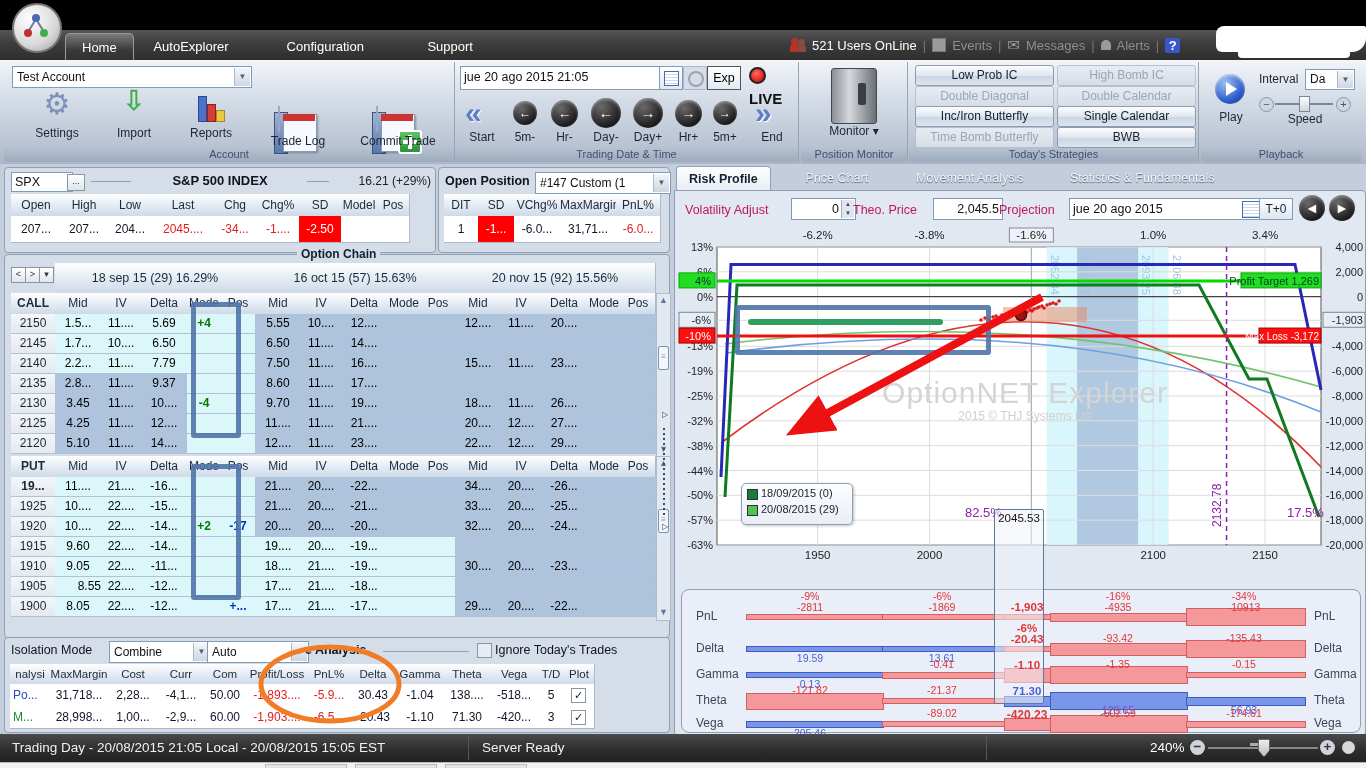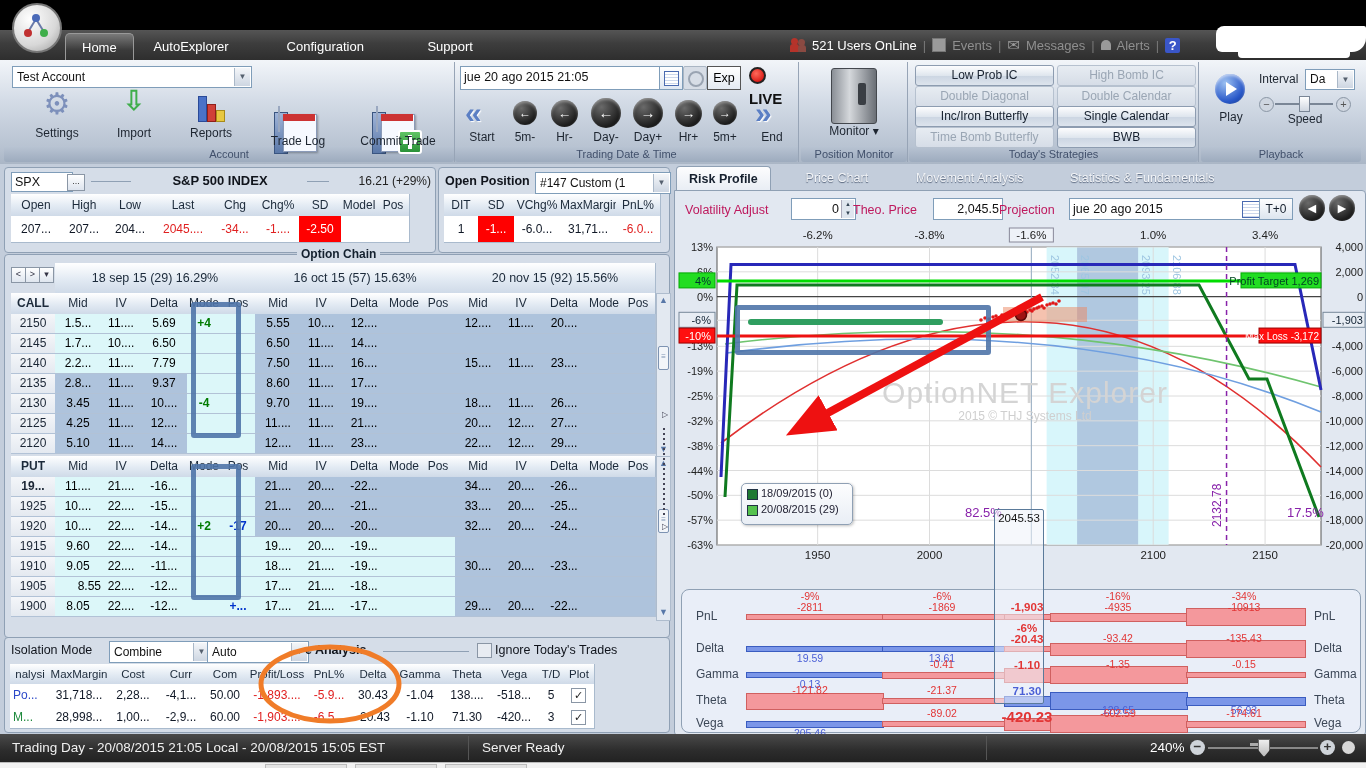--- a/index.html
+++ b/index.html
@@ -808,21 +808,21 @@
           <div style="position: absolute; left: 504px; top: 106.5px; width: 118px; height: 7px; background: rgb(123, 150, 232); border: 1px solid rgb(58, 92, 192);"></div>
           <div class="gval gvpos" style="position: absolute; left: 530px; top: 114px; width: 64px;">56.93</div>
           <div class="greeklbl" style="position: absolute; left: 14px; top: 126px;">Vega</div>
           <div class="greeklbl" style="position: absolute; left: 632px; top: 126px;">Vega</div>
           <div style="position: absolute; left: 64px; top: 132px; width: 558px; height: 2px; background: rgb(85, 85, 102);"></div>
           <div style="position: absolute; left: 64px; top: 130.5px; width: 136px; height: 5px; background: rgb(123, 150, 232); border: 1px solid rgb(58, 92, 192);"></div>
           <div class="gval gvpos" style="position: absolute; left: 96px; top: 137px; width: 64px;">205.46</div>
           <div style="position: absolute; left: 200px; top: 131px; width: 122px; height: 4px; background: rgb(244, 152, 156); border: 1px solid rgb(208, 96, 96);"></div>
           <div class="gval gvneg" style="position: absolute; left: 228px; top: 117px; width: 64px;">-89.02</div>
           <div style="position: absolute; left: 322px; top: 127.5px; width: 46px; height: 11px; background: rgb(244, 152, 156); border: 1px solid rgb(208, 96, 96);"></div>
-          <div class="gval gvneg" style="position: absolute; left: 315px; top: 118px; width: 60px; font-weight: bold; font-size: 15px; z-index: 8;">-420.23</div>
+          <div class="gval gvneg" style="position: absolute; left: 315px; top: 118px; width: 60px; font-weight: bold; font-size: 12px; z-index: 8;">-420.23</div>
           <div style="position: absolute; left: 368px; top: 125px; width: 136px; height: 16px; background: rgb(244, 152, 156); border: 1px solid rgb(208, 96, 96);"></div>
           <div class="gval gvneg" style="position: absolute; left: 404px; top: 117px; width: 64px;">-602.59</div>
           <div style="position: absolute; left: 504px; top: 130.5px; width: 118px; height: 5px; background: rgb(244, 152, 156); border: 1px solid rgb(208, 96, 96);"></div>
           <div class="gval gvneg" style="position: absolute; left: 530px; top: 117px; width: 64px;">-174.61</div>
         </div>
       </div>
       <div style="position: absolute; left: 322px; top: 345px; width: 48px; height: 193px; border: 1.5px solid rgb(90, 122, 154); border-radius: 2px; background: rgba(238, 243, 250, 0.55); z-index: 5;">
         <div style="position: absolute; left: 0px; top: 2px; width: 100%; text-align: center; font-size: 11.5px; color: rgb(17, 17, 17);">2045.53</div>
       </div>
     </div>

